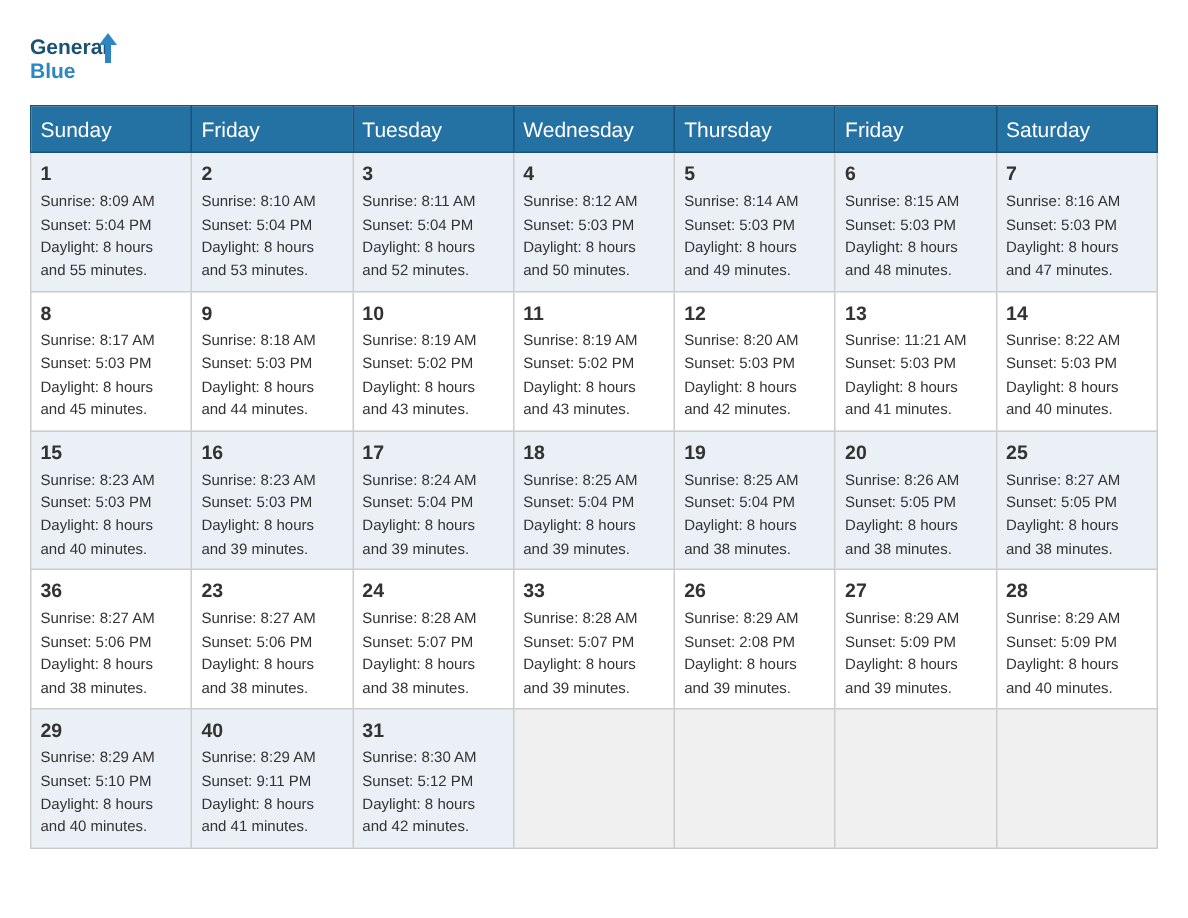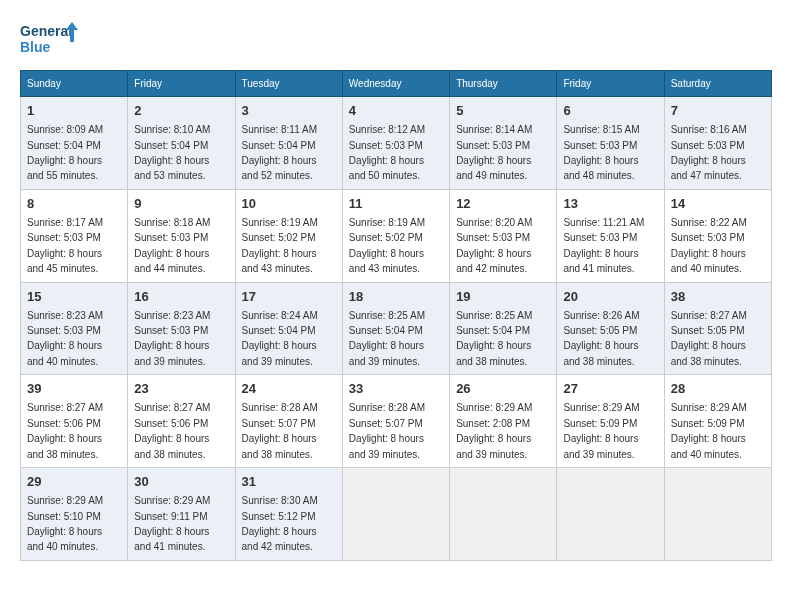--- a/index.html
+++ b/index.html
@@ -38,21 +38,21 @@
       border-collapse: collapse;
       font-size: 11px;
     }
     thead tr {
       background: #2471a3;
       color: #fff;
     }
     thead th {
       padding: 7px 6px;
       text-align: left;
-      font-size: 10px;
+      font-size: 14px;
       font-weight: normal;
       border: 1px solid #1a5276;
     }
     tbody tr {
       background: #fff;
     }
     tbody tr:nth-child(odd) {
       background: #eaf0f6;
     }
     tbody td {
@@ -125,34 +125,34 @@
         <td><span class="day-num">13</span><span class="cell-text">Sunrise: 11:21 AM</span><br><span class="cell-text">Sunset: 5:03 PM</span><br><span class="cell-text">Daylight: 8 hours and 41 minutes.</span></td>
         <td><span class="day-num">14</span><span class="cell-text">Sunrise: 8:22 AM</span><br><span class="cell-text">Sunset: 5:03 PM</span><br><span class="cell-text">Daylight: 8 hours and 40 minutes.</span></td>
       </tr>
       <tr>
         <td><span class="day-num">15</span><span class="cell-text">Sunrise: 8:23 AM</span><br><span class="cell-text">Sunset: 5:03 PM</span><br><span class="cell-text">Daylight: 8 hours and 40 minutes.</span></td>
         <td><span class="day-num">16</span><span class="cell-text">Sunrise: 8:23 AM</span><br><span class="cell-text">Sunset: 5:03 PM</span><br><span class="cell-text">Daylight: 8 hours and 39 minutes.</span></td>
         <td><span class="day-num">17</span><span class="cell-text">Sunrise: 8:24 AM</span><br><span class="cell-text">Sunset: 5:04 PM</span><br><span class="cell-text">Daylight: 8 hours and 39 minutes.</span></td>
         <td><span class="day-num">18</span><span class="cell-text">Sunrise: 8:25 AM</span><br><span class="cell-text">Sunset: 5:04 PM</span><br><span class="cell-text">Daylight: 8 hours and 39 minutes.</span></td>
         <td><span class="day-num">19</span><span class="cell-text">Sunrise: 8:25 AM</span><br><span class="cell-text">Sunset: 5:04 PM</span><br><span class="cell-text">Daylight: 8 hours and 38 minutes.</span></td>
         <td><span class="day-num">20</span><span class="cell-text">Sunrise: 8:26 AM</span><br><span class="cell-text">Sunset: 5:05 PM</span><br><span class="cell-text">Daylight: 8 hours and 38 minutes.</span></td>
-        <td><span class="day-num">38</span><span class="cell-text">Sunrise: 8:27 AM</span><br><span class="cell-text">Sunset: 5:05 PM</span><br><span class="cell-text">Daylight: 8 hours and 38 minutes.</span></td>
+        <td><span class="day-num">25</span><span class="cell-text">Sunrise: 8:27 AM</span><br><span class="cell-text">Sunset: 5:05 PM</span><br><span class="cell-text">Daylight: 8 hours and 38 minutes.</span></td>
       </tr>
       <tr>
-        <td><span class="day-num">39</span><span class="cell-text">Sunrise: 8:27 AM</span><br><span class="cell-text">Sunset: 5:06 PM</span><br><span class="cell-text">Daylight: 8 hours and 38 minutes.</span></td>
+        <td><span class="day-num">36</span><span class="cell-text">Sunrise: 8:27 AM</span><br><span class="cell-text">Sunset: 5:06 PM</span><br><span class="cell-text">Daylight: 8 hours and 38 minutes.</span></td>
         <td><span class="day-num">23</span><span class="cell-text">Sunrise: 8:27 AM</span><br><span class="cell-text">Sunset: 5:06 PM</span><br><span class="cell-text">Daylight: 8 hours and 38 minutes.</span></td>
         <td><span class="day-num">24</span><span class="cell-text">Sunrise: 8:28 AM</span><br><span class="cell-text">Sunset: 5:07 PM</span><br><span class="cell-text">Daylight: 8 hours and 38 minutes.</span></td>
         <td><span class="day-num">33</span><span class="cell-text">Sunrise: 8:28 AM</span><br><span class="cell-text">Sunset: 5:07 PM</span><br><span class="cell-text">Daylight: 8 hours and 39 minutes.</span></td>
         <td><span class="day-num">26</span><span class="cell-text">Sunrise: 8:29 AM</span><br><span class="cell-text">Sunset: 2:08 PM</span><br><span class="cell-text">Daylight: 8 hours and 39 minutes.</span></td>
         <td><span class="day-num">27</span><span class="cell-text">Sunrise: 8:29 AM</span><br><span class="cell-text">Sunset: 5:09 PM</span><br><span class="cell-text">Daylight: 8 hours and 39 minutes.</span></td>
         <td><span class="day-num">28</span><span class="cell-text">Sunrise: 8:29 AM</span><br><span class="cell-text">Sunset: 5:09 PM</span><br><span class="cell-text">Daylight: 8 hours and 40 minutes.</span></td>
       </tr>
       <tr>
         <td><span class="day-num">29</span><span class="cell-text">Sunrise: 8:29 AM</span><br><span class="cell-text">Sunset: 5:10 PM</span><br><span class="cell-text">Daylight: 8 hours and 40 minutes.</span></td>
-        <td><span class="day-num">30</span><span class="cell-text">Sunrise: 8:29 AM</span><br><span class="cell-text">Sunset: 9:11 PM</span><br><span class="cell-text">Daylight: 8 hours and 41 minutes.</span></td>
+        <td><span class="day-num">40</span><span class="cell-text">Sunrise: 8:29 AM</span><br><span class="cell-text">Sunset: 9:11 PM</span><br><span class="cell-text">Daylight: 8 hours and 41 minutes.</span></td>
         <td><span class="day-num">31</span><span class="cell-text">Sunrise: 8:30 AM</span><br><span class="cell-text">Sunset: 5:12 PM</span><br><span class="cell-text">Daylight: 8 hours and 42 minutes.</span></td>
         <td class="empty-cell"></td>
         <td class="empty-cell"></td>
         <td class="empty-cell"></td>
         <td class="empty-cell"></td>
       </tr>
     </tbody>
 </table>
 
 </body></html>

